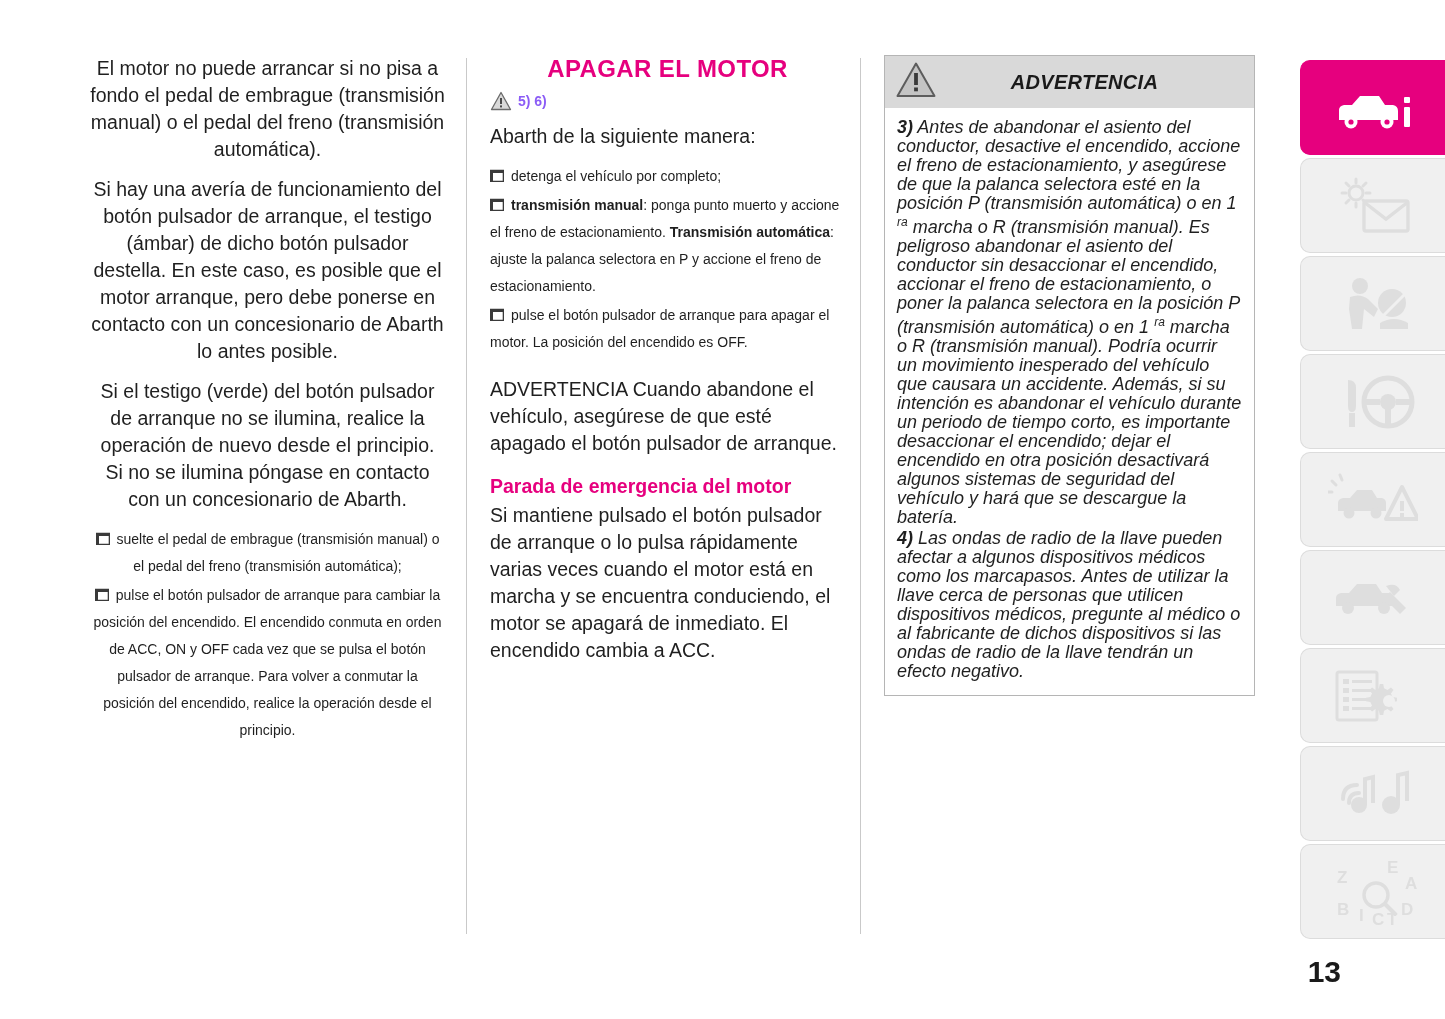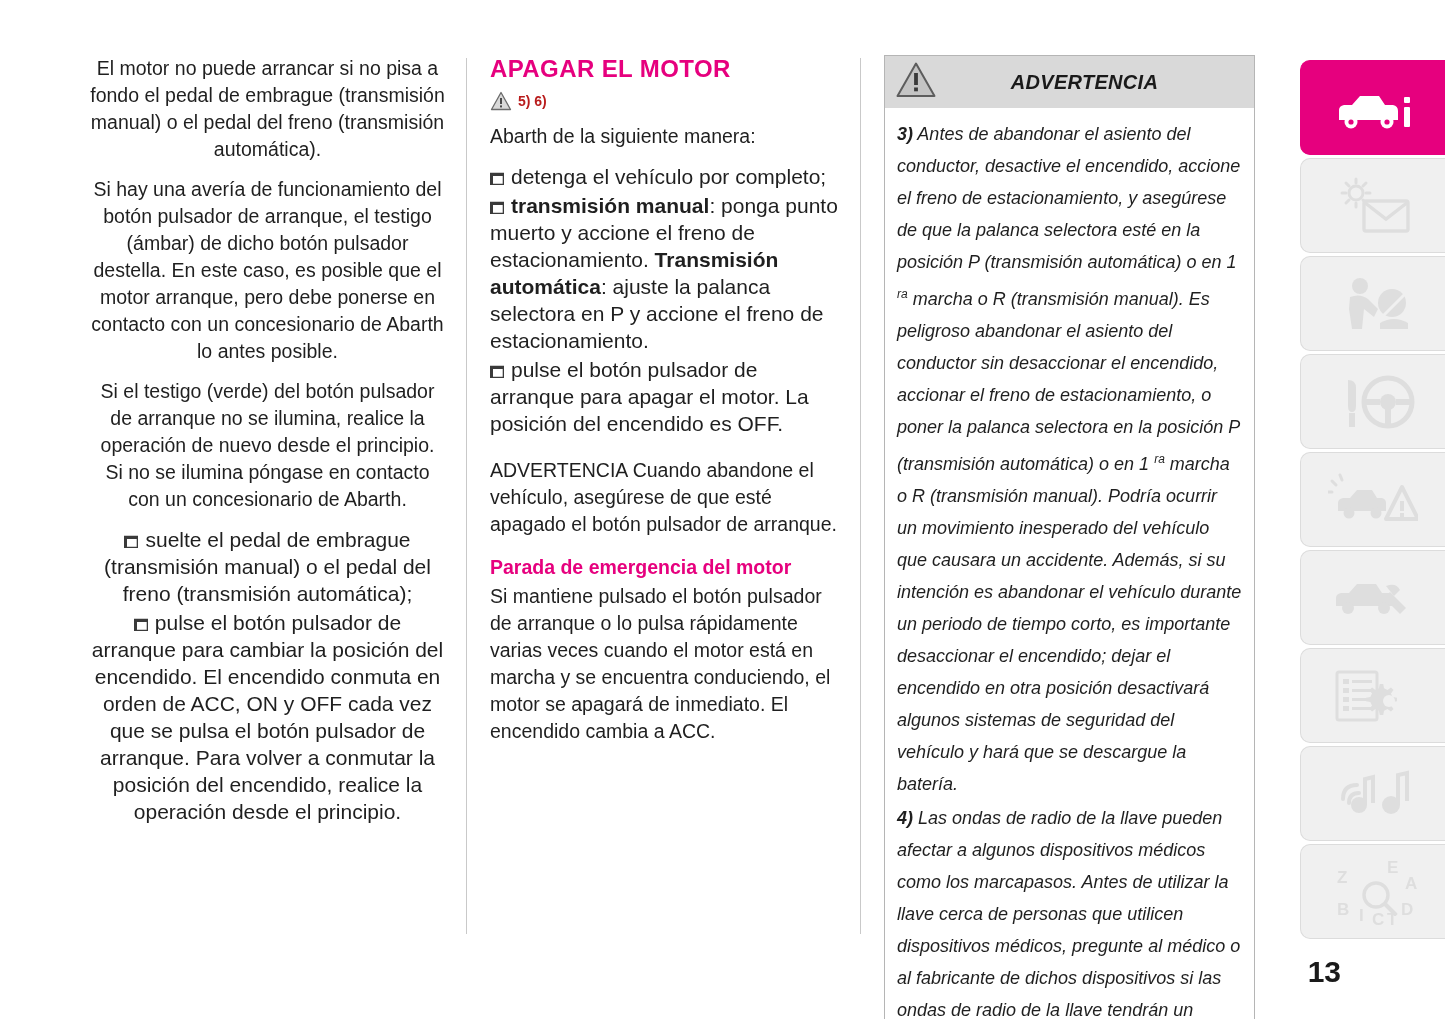--- a/index.html
+++ b/index.html
@@ -43,59 +43,60 @@
   
   p {
     margin: 0 0 13px 0;
     font-size: 19.5px;
     line-height: 27px;
     color: #1f1f1f;
     font-family: "Liberation Sans", sans-serif;
   }
   .bullet-p {
     margin: 0 0 2px 0;
-    font-size: 21px;
+    font-size: 14px;
     line-height: 27px;
     text-indent: 0;
     padding-left: 0;
   }
   .sq {
     display: inline-block;
     position: relative;
     top: 1px;
     margin-right: 7px;
   }
   .sq svg { display: block; }
 
   h1.heading {
     margin: 0 0 8px 0;
     color: #e6007e;
     font-size: 24px;
     letter-spacing: 0.4px;
     font-weight: bold;
     font-family: "Liberation Sans", sans-serif;
+    text-align: center;
   }
   h2.subheading {
     margin: 18px 0 4px 0;
     color: #e6007e;
     font-size: 19.5px;
     font-weight: bold;
     font-family: "Liberation Sans", sans-serif;
   }
   b { font-weight: bold; }
 
   
   .refline {
     display: flex;
     align-items: center;
     gap: 6px;
     margin: 2px 0 12px 0;
     font-size: 14px;
     font-weight: bold;
-    color: #b91c1c;
+    color: #8b5cf6;
   }
   .warn-tri { display:block; }
 
   
   .warn-box {
     border: 1px solid #b5b5b5;
     background: #fff;
     width: 371px;
   }
   .warn-head {
@@ -115,21 +116,21 @@
     flex: 1;
     text-align: center;
     padding-right: 30px;
   }
   .warn-body {
     padding: 10px 12px 12px 12px;
   }
   .warn-body p {
     font-style: italic;
     font-size: 18px;
-    line-height: 32px;
+    line-height: 19px;
     margin: 0 0 2px 0;
   }
   .warn-body .num { font-weight: bold; font-style: italic; }
   sup.ra { font-size: 12px; vertical-align: super; }
 
   
   .rail {
     position: absolute;
     right: 0;
     top: 60px;

